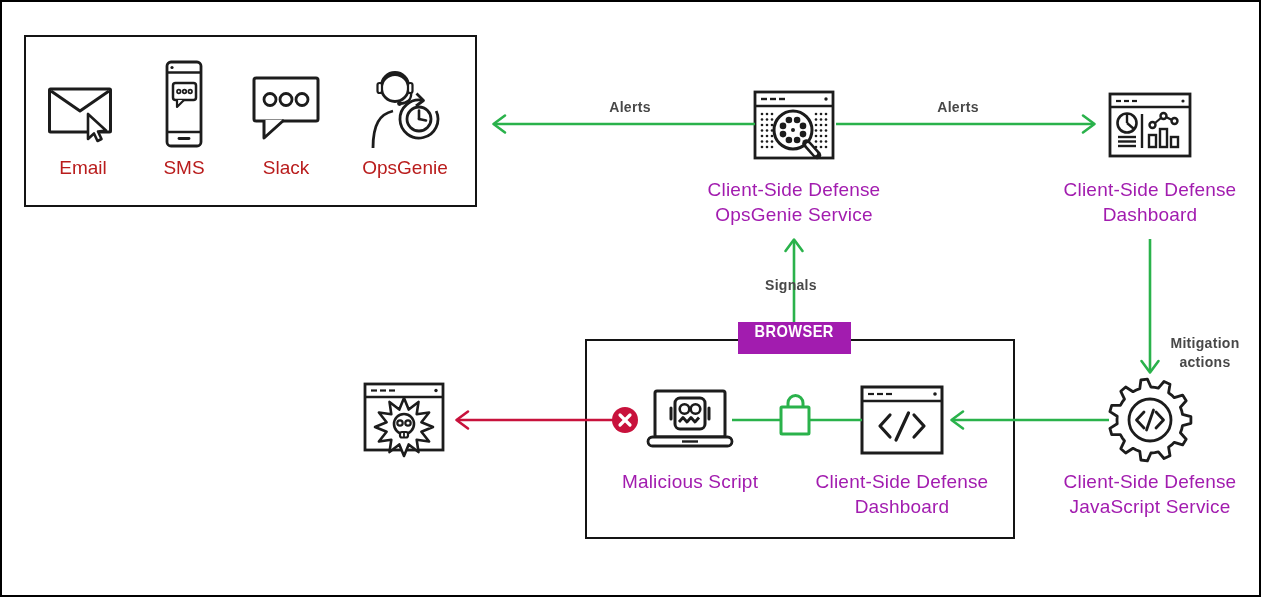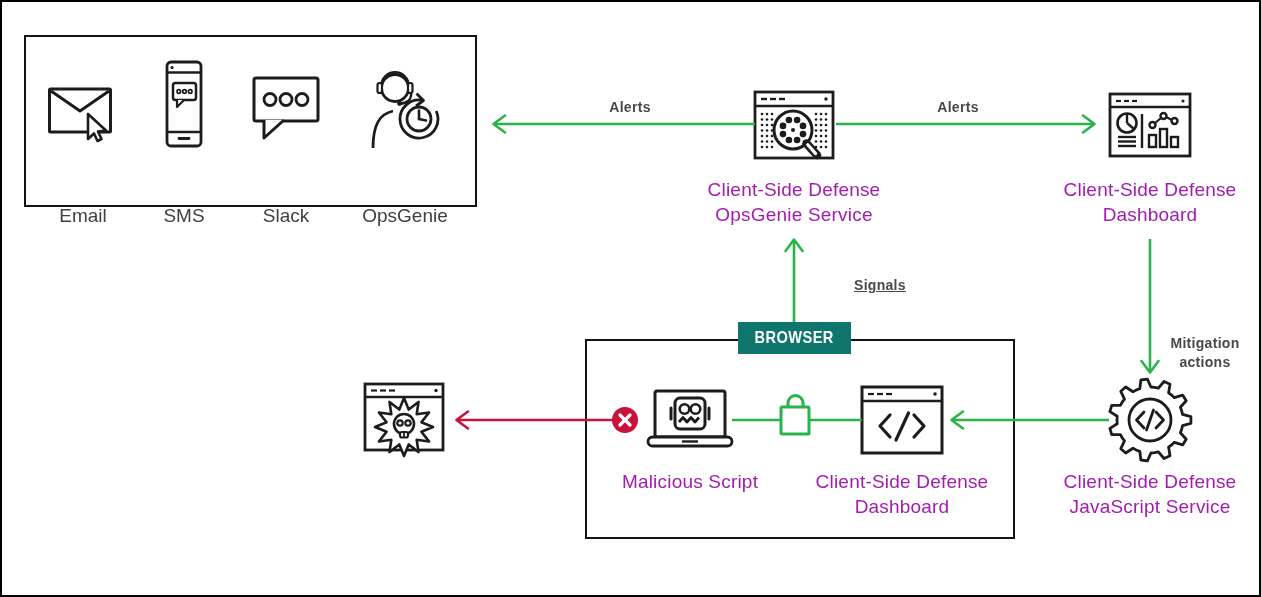--- a/index.html
+++ b/index.html
@@ -3,26 +3,26 @@
 <meta charset="utf-8">
 <style>
   html,body{margin:0;padding:0;background:#fff;}
   .canvas{
     position:relative;width:1261px;height:597px;background:#fff;
     border:2px solid #000;box-sizing:border-box;overflow:hidden;
     font-family:"Liberation Sans",sans-serif;color:#2e2e2e;
   }
   .abs{position:absolute;}
   .node-label{position:absolute;text-align:center;font-size:19px;line-height:25px;color:#a21caf;letter-spacing:.2px;}
-  .chan-label{position:absolute;text-align:left;font-size:19px;color:#404040;transform:translateX(-50%);margin-top:48px;}
+  .chan-label{position:absolute;text-align:left;font-size:19px;color:#b91c1c;transform:translateX(-50%);}
   .edge-label{position:absolute;font-weight:bold;font-size:14px;color:#484848;letter-spacing:.3px;line-height:19px;text-align:center;}
   .center-x{transform:translateX(-50%);}
   .frame-box{position:absolute;border:2px solid #141414;background:transparent;box-sizing:border-box;}
   .browser-tag{
-    position:absolute;background:#0f766e;color:#fff;display:flex;align-items:center;justify-content:center;
+    position:absolute;background:#a21caf;color:#fff;display:flex;justify-content:center;
     font-weight:bold;font-size:17px;letter-spacing:.5px;
   }
   .browser-tag span{display:inline-block;transform:scaleX(.86);}
   svg{display:block;}
   .ink{stroke:#1c1c1c;}
   .ink-fill{fill:#1c1c1c;}
   .wfill{fill:#ffffff;}
   .nofill{fill:none;}
   .green-stroke{stroke:var(--green);}
   .red-stroke{stroke:var(--red);}
@@ -285,16 +285,16 @@
       <g>
         <circle cx="623" cy="418" r="13" class="red-fill"></circle>
         <line x1="618" y1="413" x2="628" y2="423" stroke="#fff" stroke-width="3.2" stroke-linecap="round"></line>
         <line x1="628" y1="413" x2="618" y2="423" stroke="#fff" stroke-width="3.2" stroke-linecap="round"></line>
       </g>
     </g>
   </svg>
 
   <div class="edge-label center-x" style="left:628px;top:96px;">Alerts</div>
   <div class="edge-label center-x" style="left:956px;top:96px;">Alerts</div>
-  <div class="edge-label" style="left:852px;top:274px;text-decoration:underline;">Signals</div>
+  <div class="edge-label" style="left:763px;top:274px;">Signals</div>
   <div class="edge-label" style="left:1161px;top:288px;width:84px;margin-top:44px;">Mitigation actions</div>
 
 </div>
 
 </body></html>

